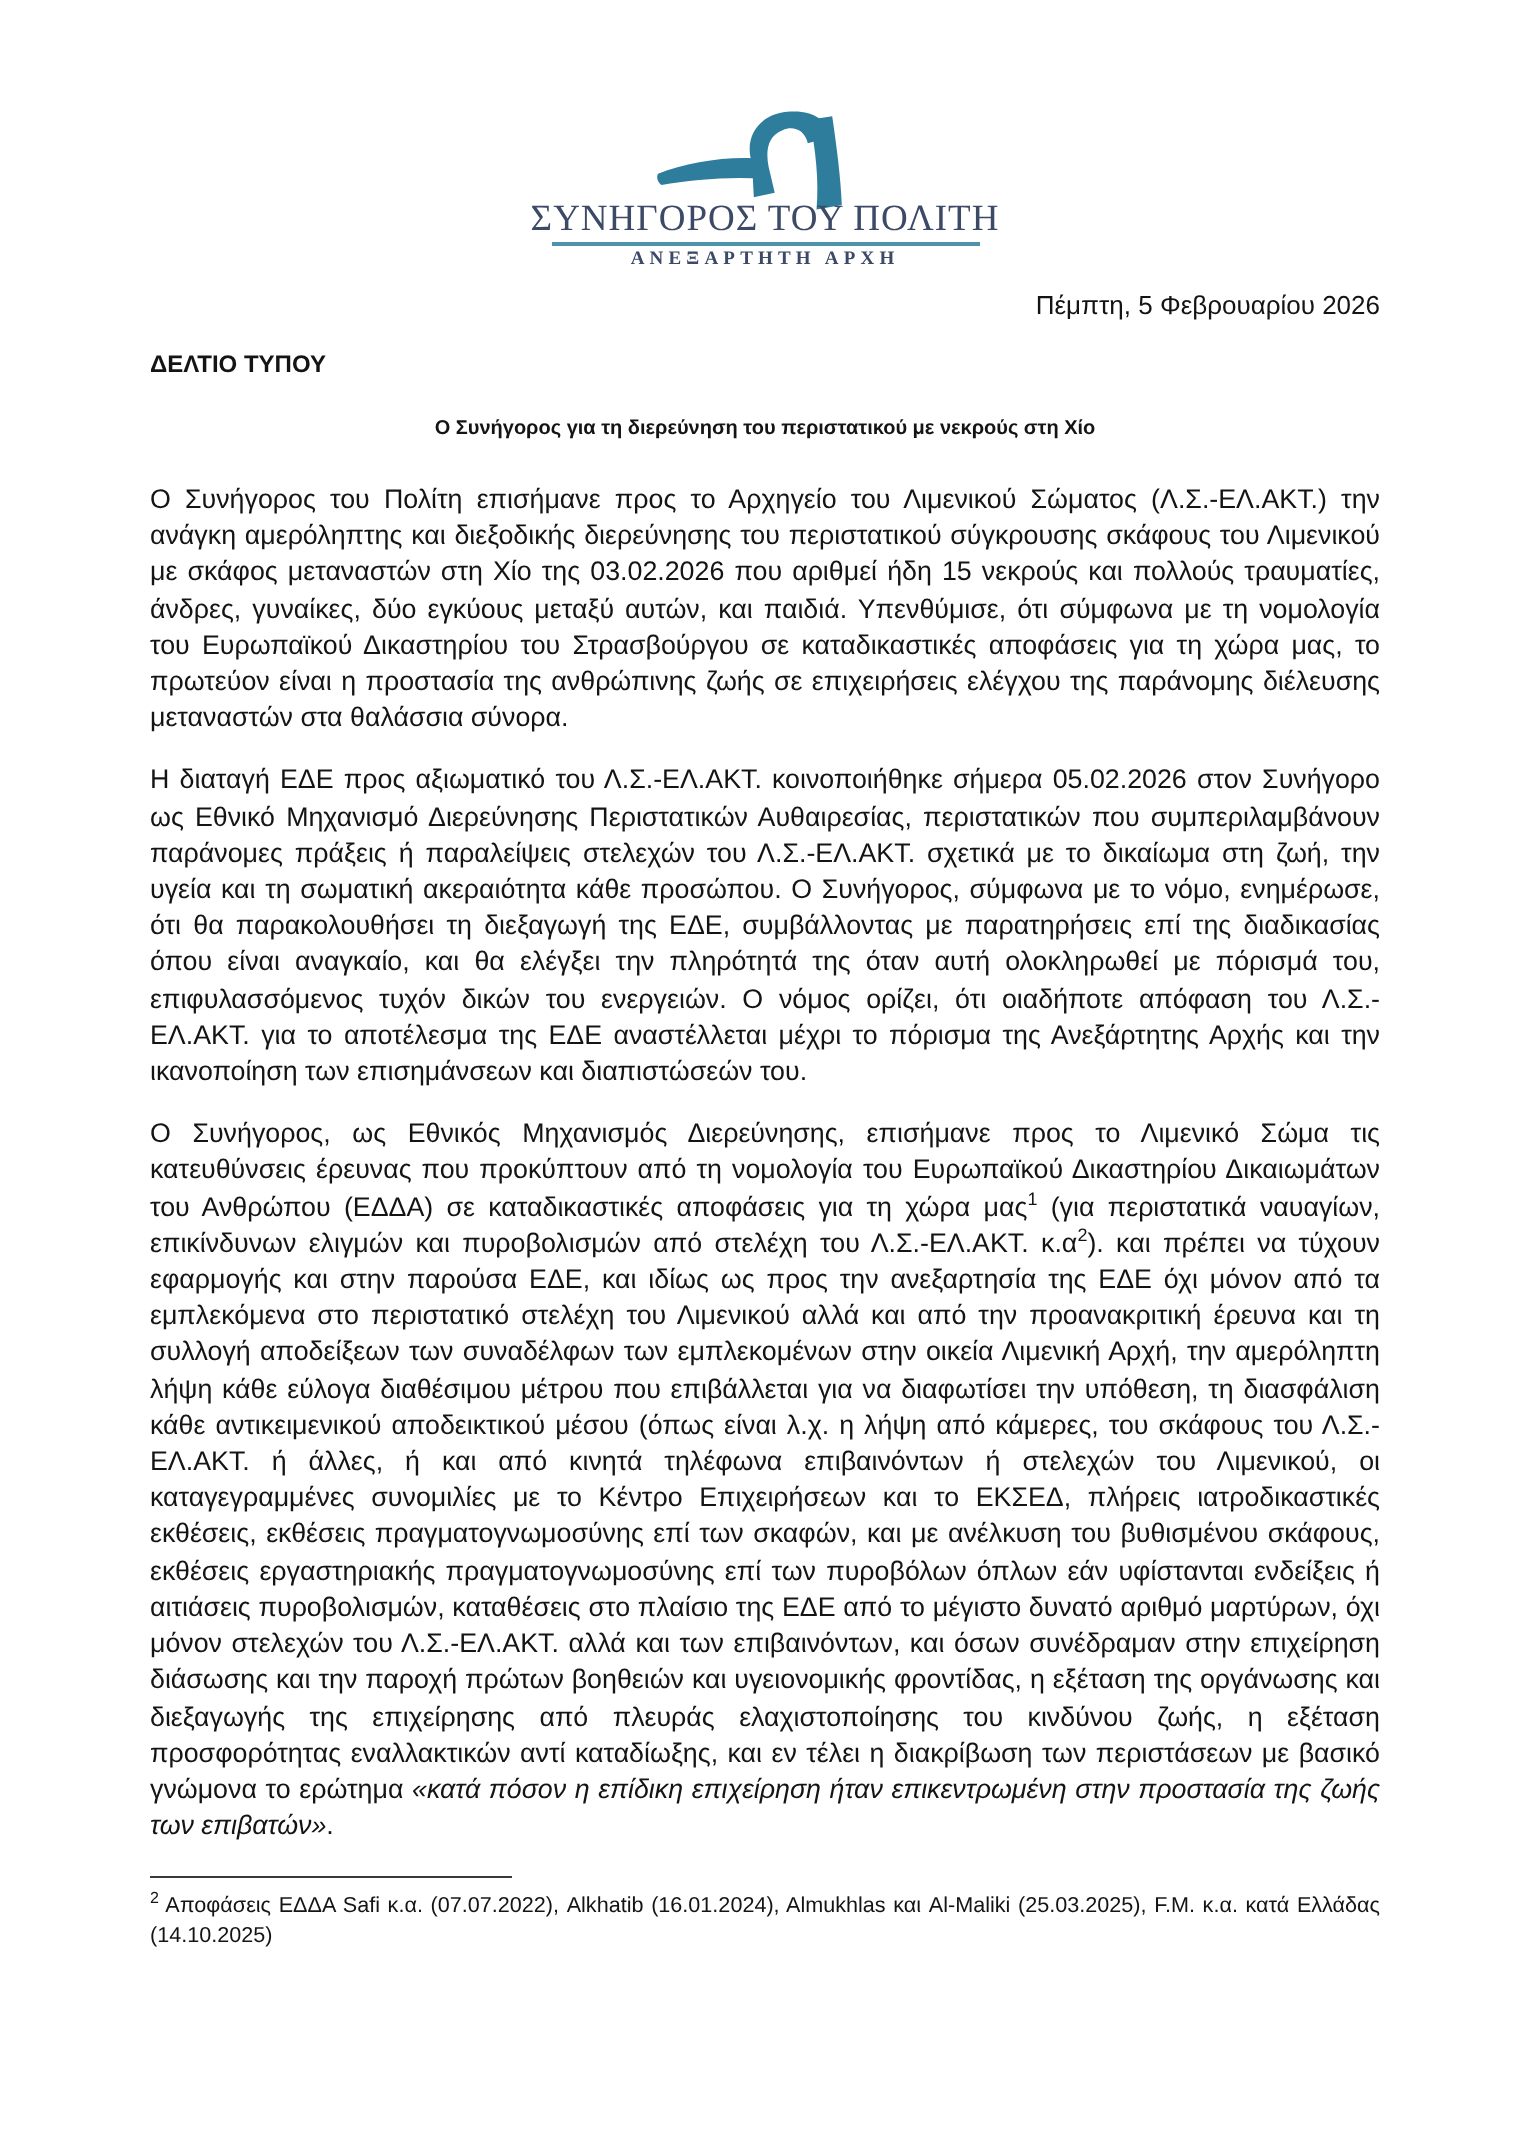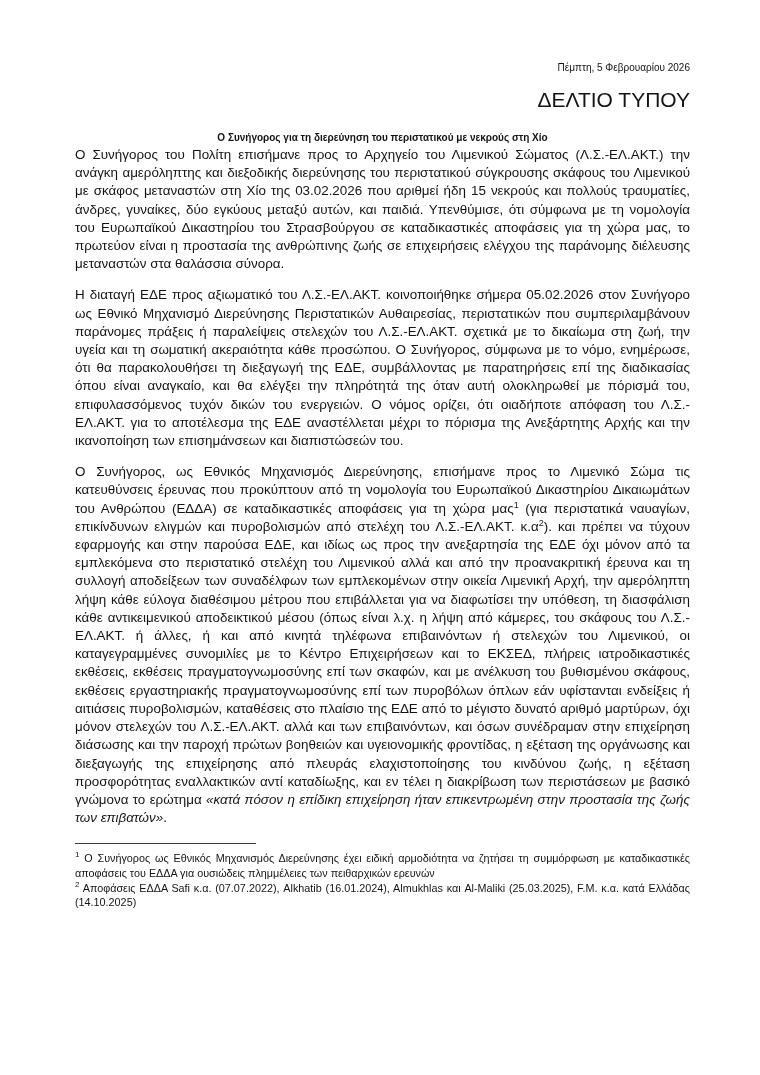--- a/index.html
+++ b/index.html
@@ -32,37 +32,37 @@
   .org-subtitle {
     font-family: "Liberation Serif", serif;
     font-size: 9.5px;
     font-weight: bold;
     letter-spacing: 2.6px;
     color: #3d4a67;
   }
   
   .date-line {
     text-align: right;
-    font-size: 10px;
+    font-size: 13px;
     margin: 10px 0 0 0;
   }
   .doc-title {
-    text-align: right;
-    font-size: 21px;
-    font-weight: normal;
+    text-align: left;
+    font-size: 12px;
+    font-weight: bold;
     margin: 15px 0 0 0;
   }
   .doc-subtitle {
     text-align: center;
     font-size: 10px;
     font-weight: bold;
     margin: 20px 0 0 0;
   }
   
-  .body-text { margin-top: 3px; }
+  .body-text { margin-top: 21px; }
   .body-par {
     font-size: 13.4px;
     line-height: 18.2px;
     text-align: justify;
     margin: 0 0 13px 0;
   }
   .body-par sup {
     font-size: 9px;
     line-height: 0;
     vertical-align: super;
@@ -82,38 +82,49 @@
     text-align: justify;
   }
   .fn sup { font-size: 8px; line-height: 0; vertical-align: super; }
   .case-name { font-weight: normal; }
 </style>
 </head>
 <body>
 
 <div class="page">
 
+  <header class="logo-block">
+    <svg class="logo-symbol" viewBox="0 0 130 62" aria-hidden="true">
+      <g fill="#2e7d9c">
+        <path d="M3 40 C 20 33, 45 29.5, 63 31.5 L 64 43 C 45 41.5, 22 43.5, 5 46.5 C 2.5 44.5, 2 42, 3 40 Z"></path>
+        <path d="M57 34 C 52 19, 61 6, 77 4.5 C 91 3, 101 9, 102 19 L 89 22.5 C 87 14.5, 80.5 12.5, 74.5 15 C 66.5 18, 64.5 26, 66.5 36 L 70 51 L 58 53.5 Z"></path>
+        <path d="M90 9 L 103 7 C 105.5 24, 108 43, 108.5 58 L 94 60.5 C 95.5 44, 93.5 26, 90 9 Z"></path>
+      </g>
+    </svg>
+    <div class="org-name">ΣΥΝΗΓΟΡΟΣ ΤΟΥ ΠΟΛΙΤΗ</div>
+    <div class="org-divider"></div>
+    <div class="org-subtitle">ΑΝΕΞΑΡΤΗΤΗ ΑΡΧΗ</div>
+  </header>
 
   <div class="date-line">Πέμπτη, 5 Φεβρουαρίου 2026</div>
 
   <h1 class="doc-title">ΔΕΛΤΙΟ ΤΥΠΟΥ</h1>
 
   <h2 class="doc-subtitle">Ο Συνήγορος για τη διερεύνηση του περιστατικού με νεκρούς στη Χίο</h2>
 
   <main class="body-text">
 
     <p class="body-par">Ο Συνήγορος του Πολίτη επισήμανε προς το Αρχηγείο του Λιμενικού Σώματος (Λ.Σ.-ΕΛ.ΑΚΤ.) την ανάγκη αμερόληπτης και διεξοδικής διερεύνησης του περιστατικού σύγκρουσης σκάφους του Λιμενικού με σκάφος μεταναστών στη Χίο της 03.02.2026 που αριθμεί ήδη 15 νεκρούς και πολλούς τραυματίες, άνδρες, γυναίκες, δύο εγκύους μεταξύ αυτών, και παιδιά. Υπενθύμισε, ότι σύμφωνα με τη νομολογία του Ευρωπαϊκού Δικαστηρίου του Στρασβούργου σε καταδικαστικές αποφάσεις για τη χώρα μας, το πρωτεύον είναι η προστασία της ανθρώπινης ζωής σε επιχειρήσεις ελέγχου της παράνομης διέλευσης μεταναστών στα θαλάσσια σύνορα.</p>
 
     <p class="body-par">Η διαταγή ΕΔΕ προς αξιωματικό του Λ.Σ.-ΕΛ.ΑΚΤ. κοινοποιήθηκε σήμερα 05.02.2026 στον Συνήγορο ως Εθνικό Μηχανισμό Διερεύνησης Περιστατικών Αυθαιρεσίας, περιστατικών που συμπεριλαμβάνουν παράνομες πράξεις ή παραλείψεις στελεχών του Λ.Σ.-ΕΛ.ΑΚΤ. σχετικά με το δικαίωμα στη ζωή, την υγεία και τη σωματική ακεραιότητα κάθε προσώπου. Ο Συνήγορος, σύμφωνα με το νόμο, ενημέρωσε, ότι θα παρακολουθήσει τη διεξαγωγή της ΕΔΕ, συμβάλλοντας με παρατηρήσεις επί της διαδικασίας όπου είναι αναγκαίο, και θα ελέγξει την πληρότητά της όταν αυτή ολοκληρωθεί με πόρισμά του, επιφυλασσόμενος τυχόν δικών του ενεργειών. Ο νόμος ορίζει, ότι οιαδήποτε απόφαση του Λ.Σ.-ΕΛ.ΑΚΤ. για το αποτέλεσμα της ΕΔΕ αναστέλλεται μέχρι το πόρισμα της Ανεξάρτητης Αρχής και την ικανοποίηση των επισημάνσεων και διαπιστώσεών του.</p>
 
     <p class="body-par"><span>Ο Συνήγορος, ως Εθνικός Μηχανισμός Διερεύνησης, επισήμανε προς το Λιμενικό Σώμα τις κατευθύνσεις έρευνας που προκύπτουν από τη νομολογία του Ευρωπαϊκού Δικαστηρίου Δικαιωμάτων του Ανθρώπου (ΕΔΔΑ) σε καταδικαστικές αποφάσεις για τη χώρα μας</span><sup>1</sup><span> (για περιστατικά ναυαγίων, επικίνδυνων ελιγμών και πυροβολισμών από στελέχη του Λ.Σ.-ΕΛ.ΑΚΤ. κ.α</span><sup>2</sup><span>). και πρέπει να τύχουν εφαρμογής και στην παρούσα ΕΔΕ, και ιδίως ως προς την ανεξαρτησία της ΕΔΕ όχι μόνον από τα εμπλεκόμενα στο περιστατικό στελέχη του Λιμενικού αλλά και από την προανακριτική έρευνα και τη συλλογή αποδείξεων των συναδέλφων των εμπλεκομένων στην οικεία Λιμενική Αρχή, την αμερόληπτη λήψη κάθε εύλογα διαθέσιμου μέτρου που επιβάλλεται για να διαφωτίσει την υπόθεση, τη διασφάλιση κάθε αντικειμενικού αποδεικτικού μέσου (όπως είναι λ.χ. η λήψη από κάμερες, του σκάφους του Λ.Σ.-ΕΛ.ΑΚΤ. ή άλλες, ή και από κινητά τηλέφωνα επιβαινόντων ή στελεχών του Λιμενικού, οι καταγεγραμμένες συνομιλίες με το Κέντρο Επιχειρήσεων και το ΕΚΣΕΔ, πλήρεις ιατροδικαστικές εκθέσεις, εκθέσεις πραγματογνωμοσύνης επί των σκαφών, και με ανέλκυση του βυθισμένου σκάφους, εκθέσεις εργαστηριακής πραγματογνωμοσύνης επί των πυροβόλων όπλων εάν υφίστανται ενδείξεις ή αιτιάσεις πυροβολισμών, καταθέσεις στο πλαίσιο της ΕΔΕ από το μέγιστο δυνατό αριθμό μαρτύρων, όχι μόνον στελεχών του Λ.Σ.-ΕΛ.ΑΚΤ. αλλά και των επιβαινόντων, και όσων συνέδραμαν στην επιχείρηση διάσωσης και την παροχή πρώτων βοηθειών και υγειονομικής φροντίδας, η εξέταση της οργάνωσης και διεξαγωγής της επιχείρησης από πλευράς ελαχιστοποίησης του κινδύνου ζωής, η εξέταση προσφορότητας εναλλακτικών αντί καταδίωξης, και εν τέλει η διακρίβωση των περιστάσεων με βασικό γνώμονα το ερώτημα </span><span class="quote-italic">«κατά πόσον η επίδικη επιχείρηση ήταν επικεντρωμένη στην προστασία της ζωής των επιβατών»</span><span>.</span></p>
 
   </main>
 
   <footer class="footnotes">
     <div class="fn-separator"></div>
 
-    <div class="fn"><sup>1</sup><span> Ο Συνήγορος ως Εθνικός Μηχανισμός Διερεύνησης έχει ειδική αρμοδιότητα να ζητήσει τη συμμόρφωση με καταδικαστικές αποφάσεις του ΕΔΔΑ για ουσιώδεις πλημμέλειες των πειθαρχικών ερευνών</span></div>
 
     <div class="fn"><sup>2</sup><span> Αποφάσεις ΕΔΔΑ </span><span class="case-name">Safi</span><span> κ.α. (07.07.2022), </span><span class="case-name">Alkhatib</span><span> (16.01.2024), </span><span class="case-name">Almukhlas</span><span> και </span><span class="case-name">Al-Maliki</span><span> (25.03.2025), </span><span class="case-name">F.M.</span><span> κ.α. κατά Ελλάδας (14.10.2025)</span></div>
   </footer>
 
 </div>
 
 </body></html>

